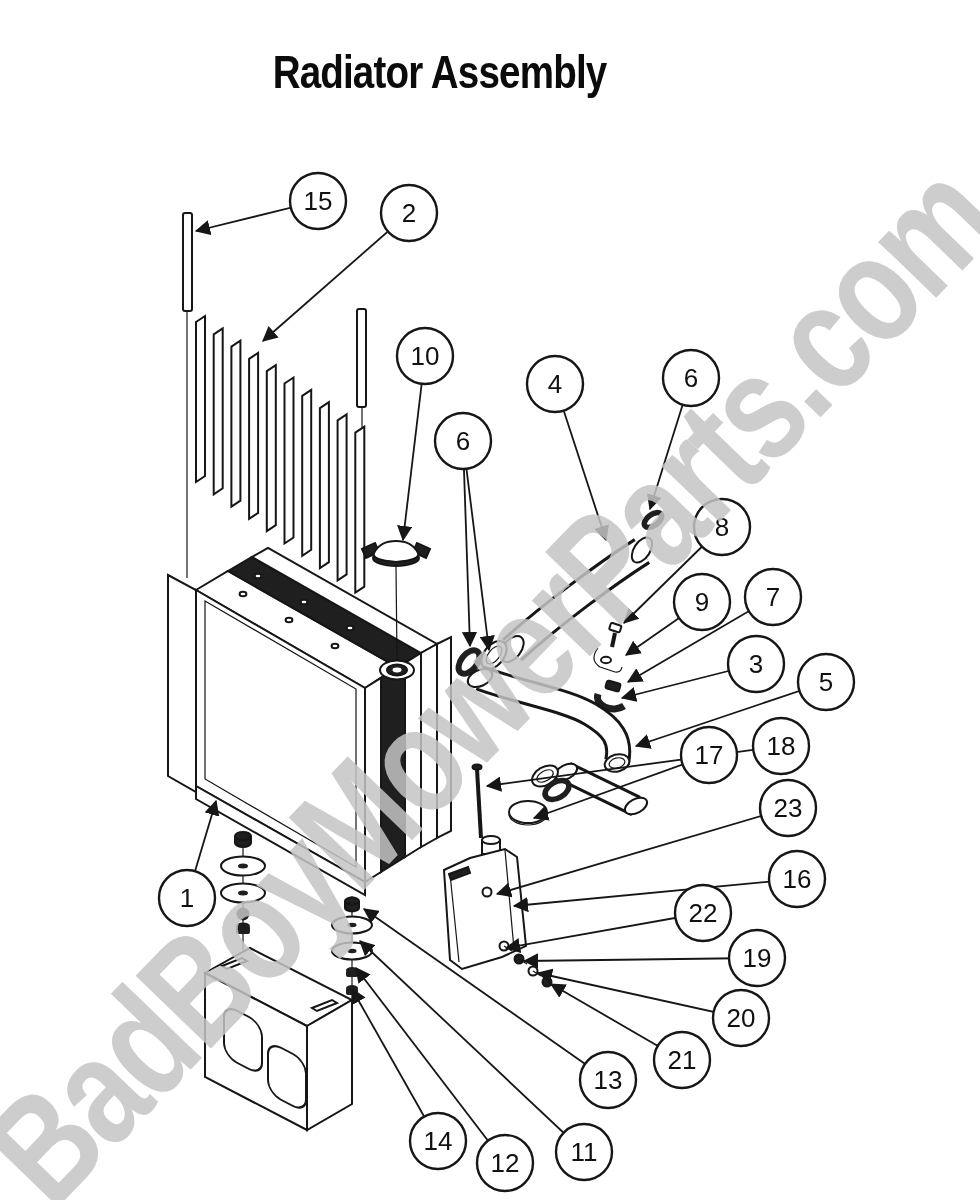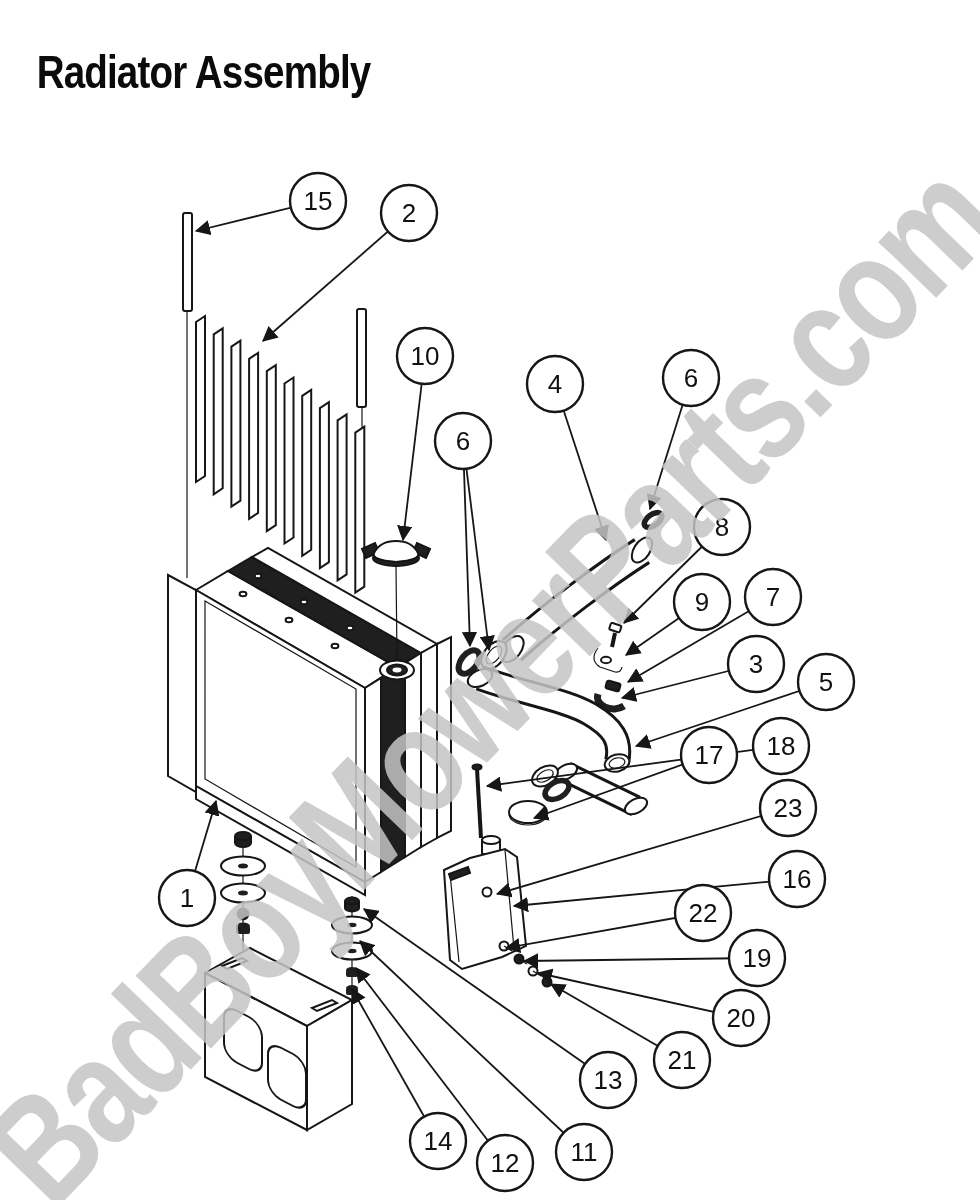--- a/index.html
+++ b/index.html
@@ -1,18 +1,18 @@
 <!DOCTYPE html>
 <html><head>
 <meta charset="utf-8">
 <style>
   html,body{margin:0;padding:0;background:#ffffff;}
   #stage{position:relative;width:980px;height:1200px;background:#fff;overflow:hidden;
          font-family:"Liberation Sans",sans-serif;}
-  .title{position:absolute;top:44px;left:0;width:880px;
+  .title{position:absolute;top:44px;left:0;width:880px;text-align:center;
          font-weight:700;font-size:47px;color:#0b0b0b;letter-spacing:-1px;}
   .title span{display:inline-block;transform:scaleX(0.82);transform-origin:center;}
   .watermark{position:absolute;left:50%;top:57%;
              transform:translate(-50%,-50%) rotate(-46deg) scaleX(0.80);
              font-weight:700;font-size:152px;letter-spacing:-4px;white-space:nowrap;
              color:rgba(196,196,196,0.85);pointer-events:none;z-index:5;}
   svg{position:absolute;left:0;top:0;z-index:1;}
   .ln{stroke:#161616;stroke-width:2;fill:#ffffff;}
   .lnf{stroke:#161616;stroke-width:2;fill:#1f1f1f;}
   .thin{stroke:#161616;stroke-width:1.2;fill:none;}

